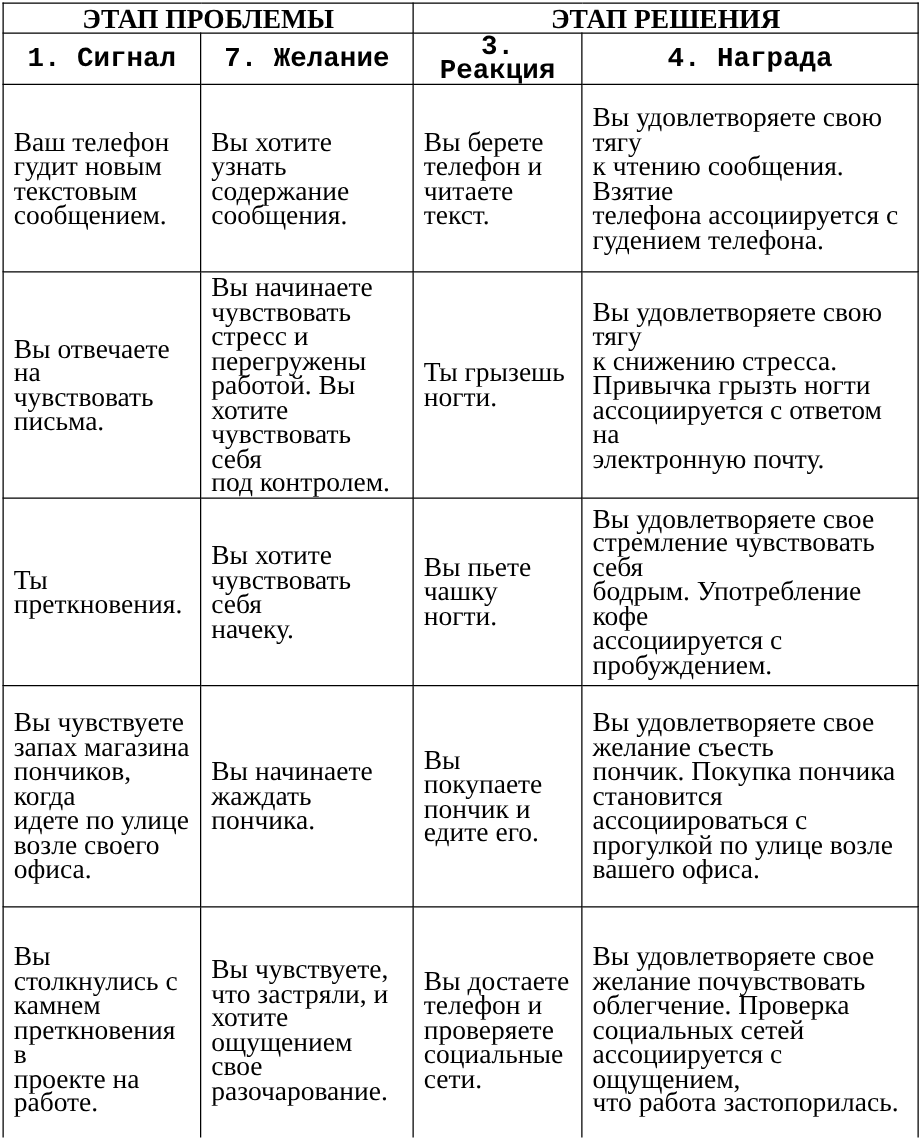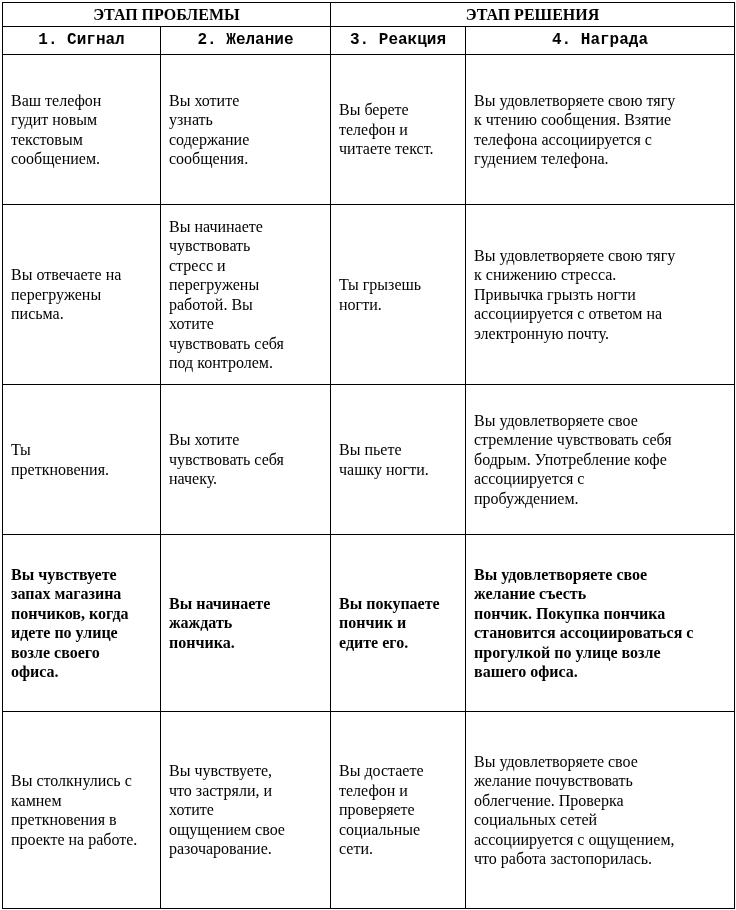--- a/index.html
+++ b/index.html
@@ -21,63 +21,63 @@
     table-layout: fixed;
     width: 732px;
   }
   col.c1 { width: 158px; }
   col.c2 { width: 170px; }
   col.c3 { width: 135px; }
   col.c4 { width: 269px; }
   .habit-table th,
   .habit-table td {
     border: 1px solid #000000;
-    font-size: 16px;
+    font-size: 22px;
     vertical-align: middle;
     box-sizing: border-box;
   }
   .habit-table th {
     font-weight: bold;
     text-align: center;
     padding: 1px 4px;
     line-height: 19px;
   }
   .habit-table td {
     text-align: left;
     padding: 2px 8px;
     line-height: 19.5px;
     white-space: pre-line;
   }
   tr.hrow-group { height: 24px; }
   tr.hrow-cols  { height: 28px; font-family: Liberation Mono, monospace; }
   tr.row-1 { height: 150px; }
   tr.row-2 { height: 180px; }
   tr.row-3 { height: 150px; }
-  tr.row-4 { height: 177px; font-weight: bold; }
+  tr.row-4 { height: 177px; }
   tr.row-5 { height: 197px; }
 </style>
 </head>
 <body>
 
 <div class="page">
   <table class="habit-table">
     <colgroup>
       <col class="c1">
         <col class="c2">
         <col class="c3">
         <col class="c4">
     </colgroup>
     <thead>
       <tr class="hrow-group">
         <th colspan="2">ЭТАП ПРОБЛЕМЫ</th>
         <th colspan="2">ЭТАП РЕШЕНИЯ</th>
       </tr>
       <tr class="hrow-cols">
         <th>1. Сигнал</th>
-        <th>2. Желание</th>
+        <th>7. Желание</th>
         <th>3. Реакция</th>
         <th>4. Награда</th>
       </tr>
     </thead>
     <tbody>
       <tr class="row-1">
         <td>Ваш телефон
 гудит новым
 текстовым
 сообщением.</td>
@@ -88,21 +88,21 @@
         <td>Вы берете
 телефон и
 читаете текст.</td>
         <td>Вы удовлетворяете свою тягу
 к чтению сообщения. Взятие
 телефона ассоциируется с
 гудением телефона.</td>
       </tr>
       <tr class="row-2">
         <td>Вы отвечаете на
-перегружены
+чувствовать
 письма.</td>
         <td>Вы начинаете
 чувствовать
 стресс и
 перегружены
 работой. Вы
 хотите
 чувствовать себя
 под контролем.</td>
         <td>Ты грызешь

